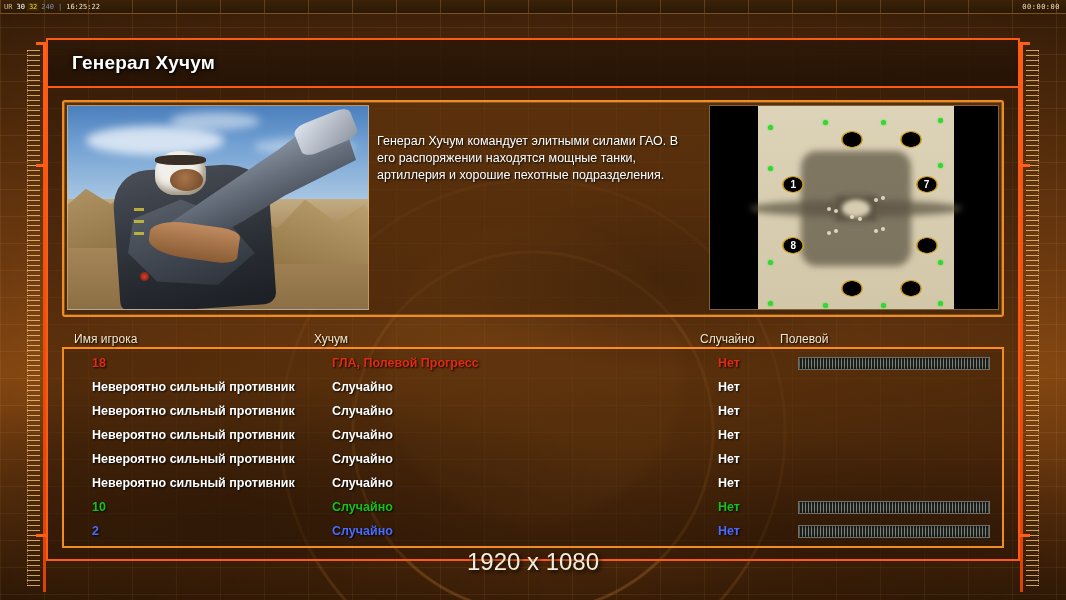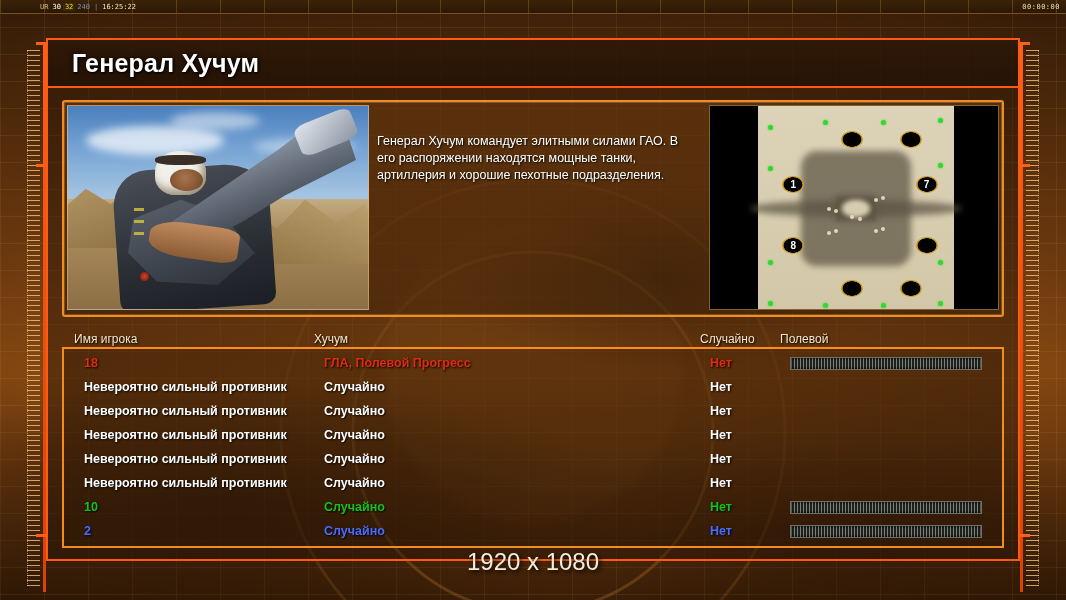--- a/index.html
+++ b/index.html
@@ -51,21 +51,21 @@
     border-bottom: 1px solid rgba(255,170,60,0.35);
     font-family: "DejaVu Sans Mono", monospace;
     font-size: 7px; line-height: 14px; color: #e8c48a;
     z-index: 40;
   }
   #topbar .tick-bg {
     position: absolute; inset: 0;
     background-image: linear-gradient(90deg, rgba(255,180,70,0.22) 1px, transparent 1px);
     background-size: 44px 100%;
   }
-  #perf { position: absolute; left: 2px; top: 0; white-space: nowrap; letter-spacing: 0px; padding-left: 36px; }
+  #perf { position: absolute; left: 2px; top: 0; white-space: nowrap; letter-spacing: 0px; }
   #perf span { padding: 0 2px; }
   .p-label { color: #d8b882; }
   .p-fps   { color: #ffffff; }
   .p-ms    { color: #ffd24a; background: #3a2a00; }
   .p-dim   { color: #7c8fa8; }
   .p-clock { color: #f3e2bf; }
   #gameclock { position: absolute; right: 6px; top: 0; color: #f0dcb4; letter-spacing: .5px; }
 
   
   .ruler {
@@ -105,21 +105,21 @@
 
   
   #titlebar {
     position: relative; height: 48px;
     border-bottom: 2px solid #ff5a12;
     background: linear-gradient(180deg, rgba(46,24,7,0.80), rgba(30,15,4,0.72));
     display: flex; align-items: center;
   }
   #title {
     margin-left: 24px;
-    font-size: 25px; font-weight: bold; color: #ffffff;
+    font-size: 19px; font-weight: bold; color: #ffffff;
     text-shadow: 1px 1px 2px #000, 0 0 6px rgba(0,0,0,.9);
     letter-spacing: .2px;
   }
 
   
   #infopanel {
     position: relative; margin: 12px 14px 0 14px; height: 217px;
     border: 2px solid #f08c20;
     border-radius: 3px;
     background: linear-gradient(180deg, rgba(120,66,16,0.45), rgba(60,32,8,0.45));
@@ -271,21 +271,21 @@
     border-bottom: 2px solid #ff8a1e;
     padding-bottom: 1px;
   }
   #thead .th {
     font-size: 12px; color: #f6e6c8; font-weight: normal;
     text-shadow: 1px 1px 2px #000;
   }
   #tbody {
     border: 2px solid #f08c20; border-top: none;
     background: rgba(40,21,6,0.22);
-    padding: 2px 0 3px 8px;
+    padding: 2px 0 3px 16px;
   }
   .row {
     display: flex; align-items: center; height: 24px;
     font-size: 12.5px; font-weight: bold;
     text-shadow: 1px 1px 2px rgba(0,0,0,.9);
   }
   .c-name { width: 252px; padding-left: 12px; }
   .c-army { width: 386px; }
   .c-team { width: 80px; }
   .c-prog { width: 200px; }

